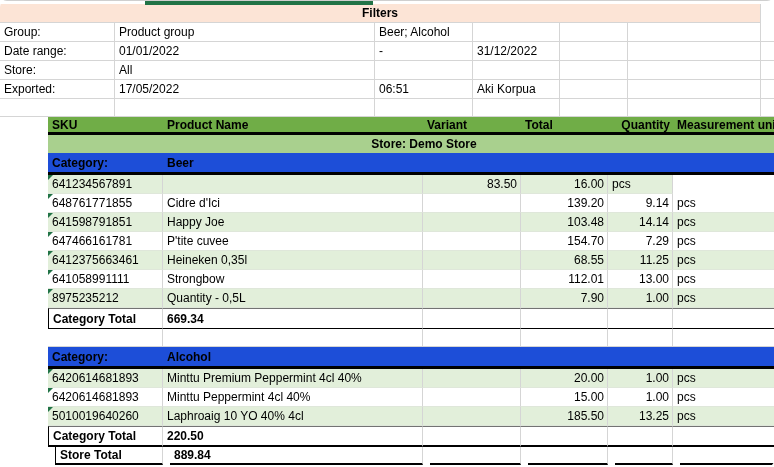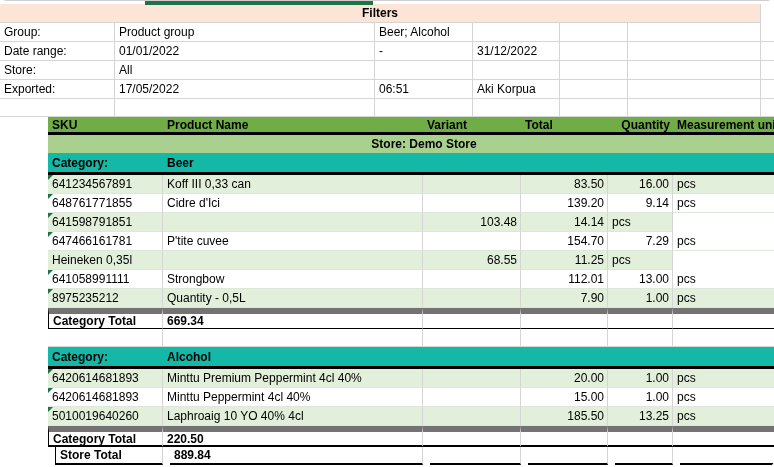--- a/index.html
+++ b/index.html
@@ -24,30 +24,30 @@
     border-right:1px solid #d5d5d5;border-bottom:1px solid #d5d5d5;}
   .r-frow,.r-empty1{height:19px;}
   .r-empty1{height:18px;}
   .r-head{height:18px;}
   .r-head .c{background:#70AD47;font-weight:bold;border-bottom:3px solid #000;}
   .r-head .g{background:#fff;border:none;}
   .r-store{height:18px;}
   .r-store .t{grid-column:1/7;background:#A9D08E;font-weight:bold;display:flex;
     align-items:center;justify-content:center;height:100%;box-sizing:border-box;}
   .r-cat{height:22px;}
-  .r-cat .c{background:#14b8a6;font-weight:bold;border-bottom:3px solid #000;}
+  .r-cat .c{background:#1d4ed8;font-weight:bold;border-bottom:3px solid #000;}
   .r-cat .g{background:#fff;border:none;}
   .r-data{height:19px;}
   .r-data .c{border-bottom:1px solid #dfe7da;}
   .r-data .g{border:none;}
   .bg-g .c{background:#E2EFDA;}
   .bg-w .c{background:#fff;}
   .r-data .g, .bg-g .g, .bg-w .g{background:#fff;}
   .r-ctotal{height:21px;}
-  .r-ctotal .c{border-top:6px solid #737373;border-bottom:1px solid #000;font-weight:bold;}
+  .r-ctotal .c{border-top:1px solid #737373;border-bottom:1px solid #000;font-weight:bold;}
   .r-ctotal.bb2 .c{border-bottom:2px solid #000;}
   .r-ctotal .c:first-child{border-left:1px solid #000;}
   .r-ctotal .g{border:none;font-weight:normal;}
   .r-empty2{height:18px;}
   .r-stotal{height:18px;}
   .r-stotal .c{border-bottom:2px solid #000;font-weight:bold;margin-left:7px;}
   .r-stotal .c:first-child{border-left:1px solid #000;}
   .r-stotal .g{border:none;}
   
   .tri{position:absolute;left:0;top:0;width:0;height:0;
@@ -136,21 +136,20 @@
     <div class="c"></div>
     <div class="c"></div>
     <div class="c g"></div>
   </div>
 
   <div class="r tg r-data bg-g">
     <div class="c vr">
         <span class="tri"></span>
         <span>641234567891</span>
       </div>
-    <div class="c vr">Koff III 0,33 can</div>
     <div class="c vr"></div>
     <div class="c vr num">83.50</div>
     <div class="c vr num">16.00</div>
     <div class="c vr">pcs</div>
     <div class="c g"></div>
   </div>
   <div class="r tg r-data bg-w">
     <div class="c vr">
         <span class="tri"></span>
         <span>648761771855</span>
@@ -160,39 +159,44 @@
     <div class="c vr num">139.20</div>
     <div class="c vr num">9.14</div>
     <div class="c vr">pcs</div>
     <div class="c g"></div>
   </div>
   <div class="r tg r-data bg-g">
     <div class="c vr">
         <span class="tri"></span>
         <span>641598791851</span>
       </div>
+    <div class="c vr">Happy Joe</div>
     <div class="c vr"></div>
     <div class="c vr num">103.48</div>
     <div class="c vr num">14.14</div>
     <div class="c vr">pcs</div>
     <div class="c g"></div>
   </div>
   <div class="r tg r-data bg-w">
     <div class="c vr">
         <span class="tri"></span>
         <span>647466161781</span>
       </div>
     <div class="c vr">P'tite cuvee</div>
     <div class="c vr"></div>
     <div class="c vr num">154.70</div>
     <div class="c vr num">7.29</div>
     <div class="c vr">pcs</div>
     <div class="c g"></div>
   </div>
   <div class="r tg r-data bg-g">
+    <div class="c vr">
+        <span class="tri"></span>
+        <span>6412375663461</span>
+      </div>
     <div class="c vr">Heineken 0,35l</div>
     <div class="c vr"></div>
     <div class="c vr num">68.55</div>
     <div class="c vr num">11.25</div>
     <div class="c vr">pcs</div>
     <div class="c g"></div>
   </div>
   <div class="r tg r-data bg-w">
     <div class="c vr">
         <span class="tri"></span>

